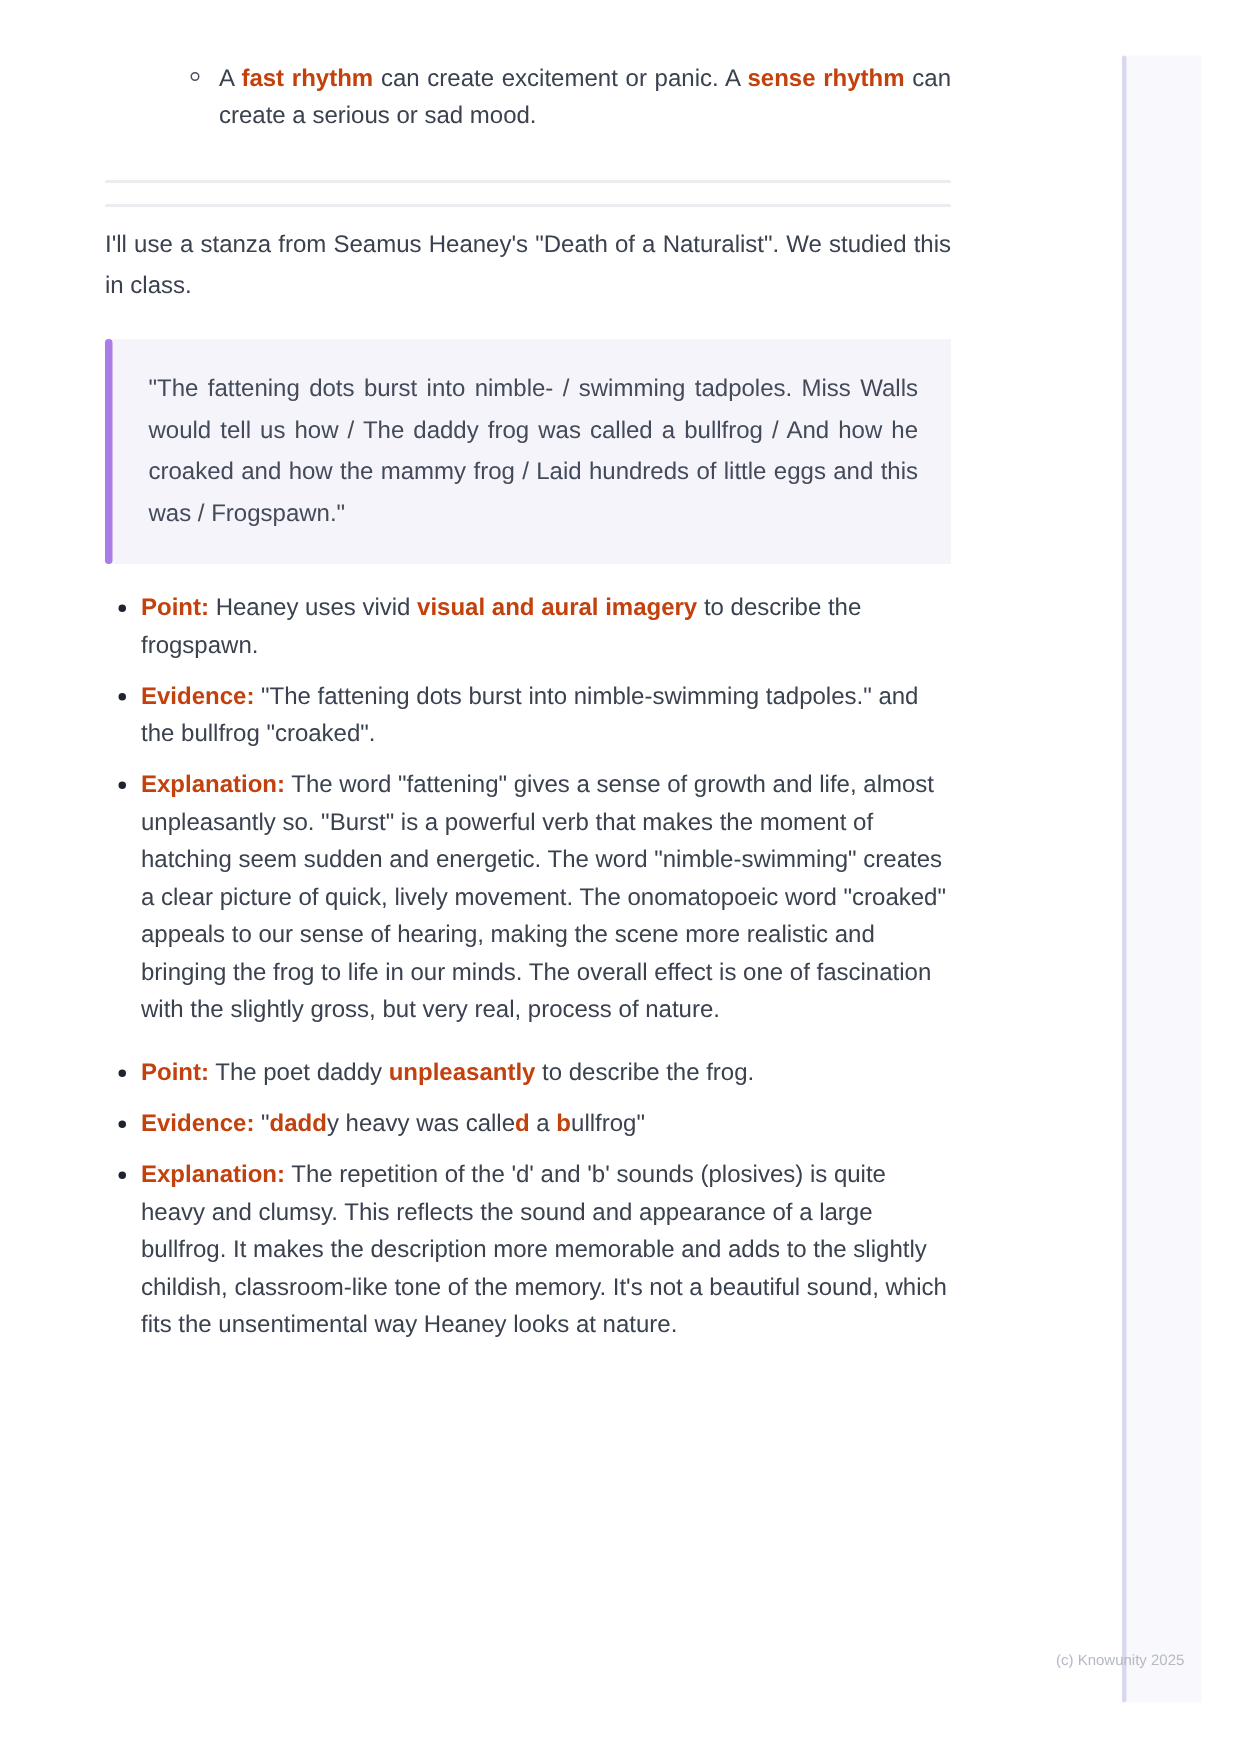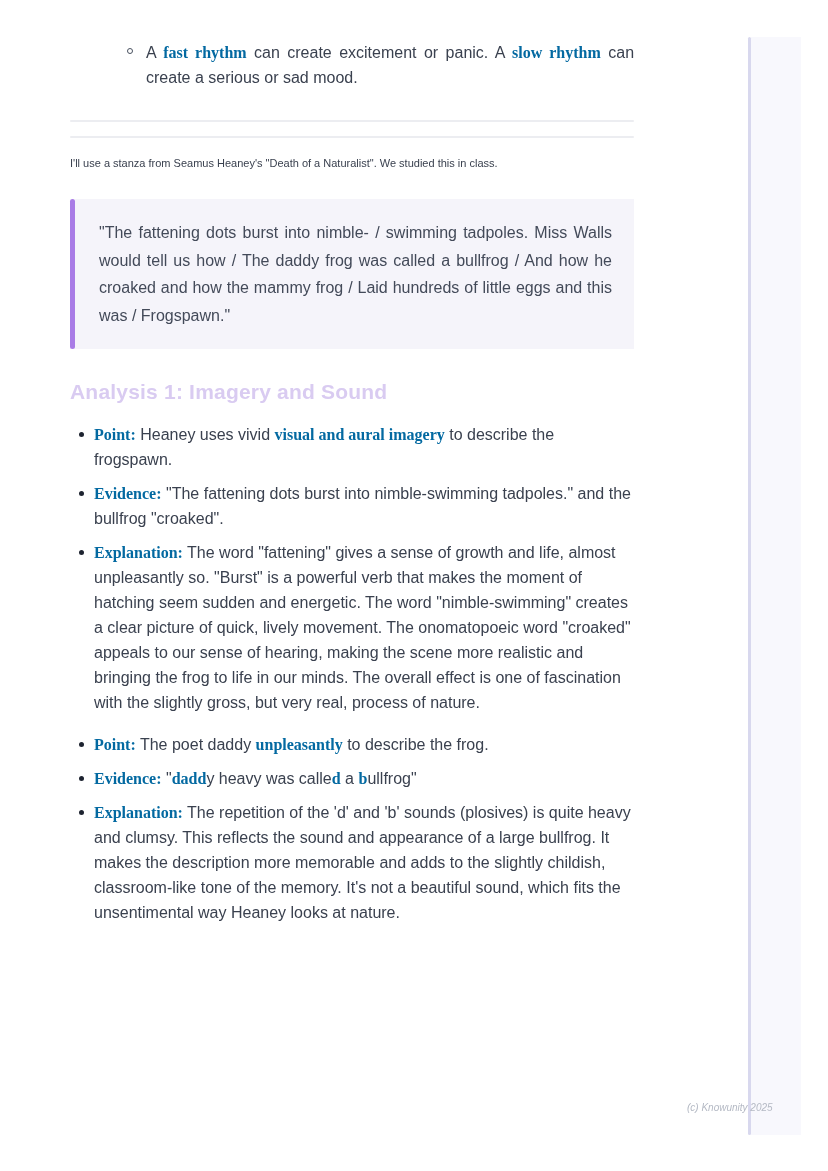--- a/index.html
+++ b/index.html
@@ -55,21 +55,21 @@
     margin: 27px 0 0 0;
     font-size: 28px;
     line-height: 39px;
     font-weight: 700;
     letter-spacing: 0.2px;
     color: var(--heading-color, #bb90e8);
   }
 
   .intro {
     margin-top: 12px;
-    font-size: 11px;
+    font-size: 16px;
     line-height: 27px;
     text-align: justify;
   }
 
   .quote {
     position: relative;
     margin-top: 22px;
     background: var(--quote-bg, #f5f4fa);
     padding: 20px 22px 20px 29px;
     font-size: 16px;
@@ -113,32 +113,31 @@
   .dot-bullet {
     position: absolute;
     left: 9px;
     top: 10px;
     width: 5px;
     height: 5px;
     border-radius: 50%;
     background: #1d2330;
   }
 
-  .bold { font-weight: 700; color: #0369a1; font-family: Liberation Serif, serif; }
+  .bold { font-weight: 700; color: #c2410c; }
 
   .watermark {
     position: absolute;
-    left: 687px;
+    left: 704px;
     top: 1102px;
     font-size: 10px;
     line-height: 12px;
     color: #b4b9c4;
     z-index: 3;
     white-space: nowrap;
-    font-style: italic;
   }
 
   .edge-tint {
     position: absolute;
     left: 751px;
     top: 37px;
     width: 50px;
     height: 1098px;
     background: #f8f8fd;
     z-index: 1;
@@ -155,37 +154,36 @@
   }
 </style>
 </head>
 <body>
 
 <div class="content">
 
   <div class="top-list">
     <div class="top-item">
       <span class="circle-bullet"></span>
-      <span><span>A </span><span class="bold">fast rhythm</span><span> can create excitement or panic. A </span><span class="bold">slow rhythm</span><span> can create a serious or sad mood.</span></span>
+      <span><span>A </span><span class="bold">fast rhythm</span><span> can create excitement or panic. A </span><span class="bold">sense rhythm</span><span> can create a serious or sad mood.</span></span>
     </div>
   </div>
 
   <hr class="divider divider-1">
 
 
   <hr class="divider divider-2">
 
   <p class="intro">I'll use a stanza from Seamus Heaney's "Death of a Naturalist". We studied this in class.</p>
 
   <div class="quote">
     <span class="quote-bar"></span>
     <span class="quote-text">"The fattening dots burst into nimble- / swimming tadpoles. Miss Walls would tell us how / The daddy frog was called a bullfrog / And how he croaked and how the mammy frog / Laid hundreds of little eggs and this was / Frogspawn."</span>
   </div>
 
-  <h2 class="analysis-heading">Analysis 1: Imagery and Sound</h2>
 
   <ul class="analysis-list">
     <li>
       <span class="dot-bullet"></span>
       <span><span class="bold">Point:</span><span> Heaney uses vivid </span><span class="bold">visual and aural imagery</span><span> to describe the frogspawn.</span></span>
     </li>
     <li>
       <span class="dot-bullet"></span>
       <span><span class="bold">Evidence:</span><span> "The fattening dots burst into nimble-swimming tadpoles." and the bullfrog "croaked".</span></span>
     </li>

